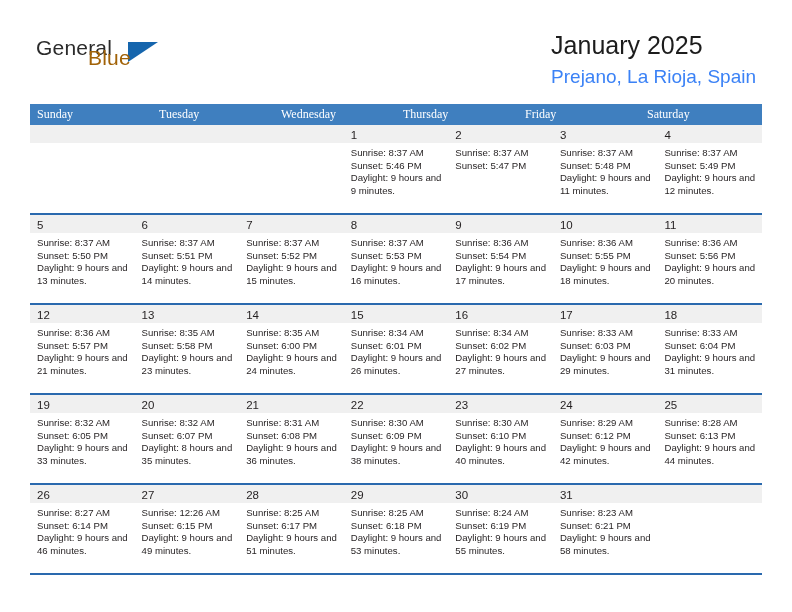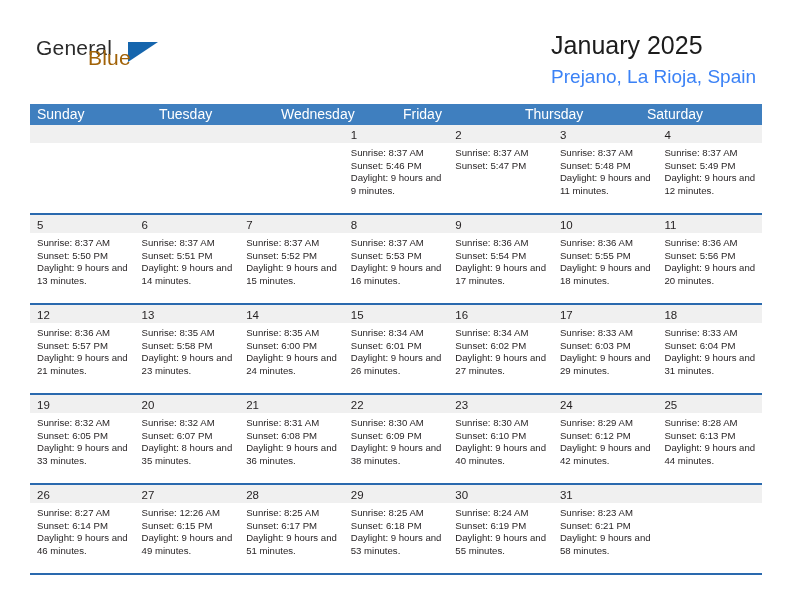--- a/index.html
+++ b/index.html
@@ -96,26 +96,27 @@
 
   .weekday-row {
     display: flex;
     width: 732px;
     background: #3f7fbf;
     height: 21px;
   }
   .weekday {
     flex: 1 1 0;
     color: #ffffff;
-    font-size: 14px;
+    font-size: 12px;
     line-height: 21px;
     padding-left: 7px;
     box-sizing: border-box;
     white-space: nowrap;
     overflow: hidden;
+    font-family: Liberation Serif, serif;
   }
 
   .week-row {
     display: flex;
     width: 732px;
     border-top: 2px solid #2a69ae;
     box-sizing: border-box;
   }
   .week-row:first-of-type {
     border-top: none;
@@ -180,22 +181,22 @@
       <div class="cal-subtitle">Prejano, La Rioja, Spain</div>
     </div>
 
   </div>
 
   <div class="calendar">
     <div class="weekday-row" id="weekday-row">
         <div class="weekday">Sunday</div>
         <div class="weekday">Tuesday</div>
         <div class="weekday">Wednesday</div>
+        <div class="weekday">Thursday</div>
         <div class="weekday">Friday</div>
-        <div class="weekday">Thursday</div>
         <div class="weekday">Saturday</div>
       </div>
     <div id="weeks-container">
         <div class="week-row">
           <div class="day-cell">
             <div class="day-num-band"><span class="day-num"></span></div>
             <div class="day-body"></div>
           </div>
           <div class="day-cell">
             <div class="day-num-band"><span class="day-num"></span></div>

